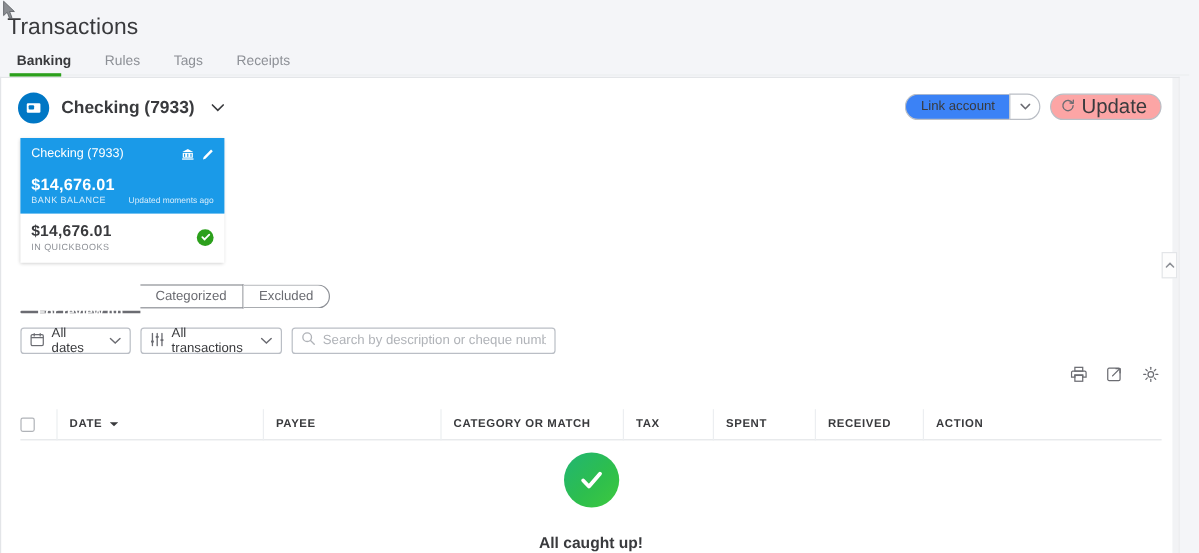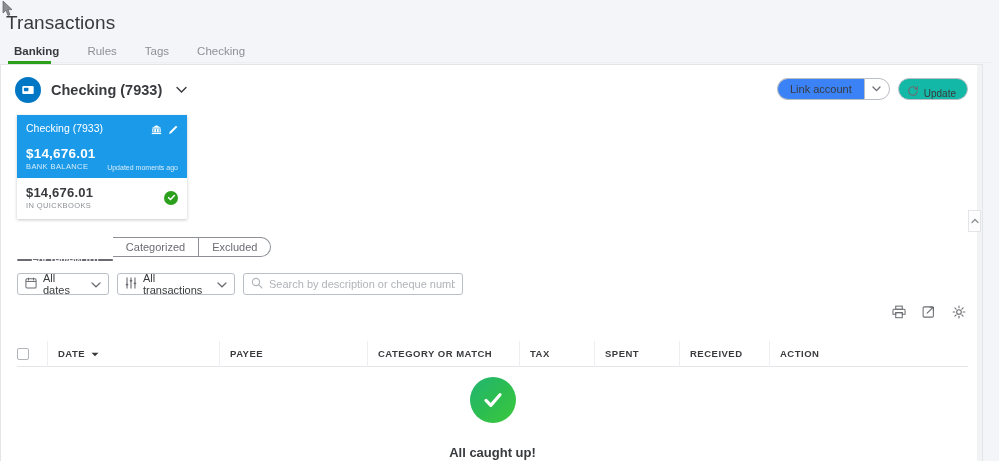--- a/index.html
+++ b/index.html
@@ -62,22 +62,22 @@
     border: 1px solid #babec5; border-right: none;
     border-radius: 11px 0 0 11px; background: #3b82f6;
     font-size: 11px; color: #393a3d; padding: 0 12px;
     display: flex; align-items: center; cursor: pointer;
   }
   .btn-caret {
     border: 1px solid #babec5; border-radius: 0 11px 11px 0; background: #fff;
     width: 26px; display: flex; align-items: center; justify-content: center; cursor: pointer;
   }
   .btn-update {
-    height: 22px; border: 1px solid #babec5; border-radius: 11px; background: #14b8a6;
-    font-size: 10px; color: #393a3d; padding: 0 11px 0 8px;
+    height: 22px; border: 1px solid #babec5; border-radius: 11px; background: #fca5a5;
+    font-size: 17px; color: #393a3d; padding: 0 11px 0 8px;
     display: flex; align-items: flex-end; gap: 5px; cursor: pointer;
   }
 
   
   .card {
     position: absolute; left: 16px; top: 50px; width: 170px;
     background: #fff; box-shadow: 0 1px 3px rgba(0,0,0,.22);
   }
   .card-top { background: #1a9ae8; padding: 7px 9px 7px 9px; position: relative; }
   .card-top-title { font-size: 10.5px; color: #ffffff; }
@@ -104,21 +104,21 @@
 
   
   .segbar { position: absolute; left: 16px; top: 172px; display: flex; height: 20px; }
   .seg {
     border: 1px solid #8d9096; font-size: 11px; display: flex; align-items: center;
     padding: 0 13px; color: #6b6c72; background: #fff; cursor: pointer; white-space: nowrap;
   }
   .seg:first-child { border-radius: 10px 0 0 10px; }
   .seg:last-child { border-radius: 0 10px 10px 0; }
   .seg + .seg { border-left: none; }
-  .seg.active { background: #4c1d95; color: #fff; border-color: #6b6c72; font-weight: normal; margin-top: 22px; }
+  .seg.active { background: #4c1d95; color: #fff; border-color: #6b6c72; font-weight: bold; margin-top: 22px; }
 
   
   .rightlinks { position: absolute; right: 16px; top: 174px; display: flex; align-items: center; gap: 16px; }
   .rlink { font-size: 11px; color: #0077c5; cursor: pointer; display: flex; align-items: center; gap: 5px; }
 
   
   .filterrow { position: absolute; left: 16px; top: 208px; display: flex; align-items: center; gap: 8px; }
   .fbox {
     height: 22px; border: 1px solid #babec5; border-radius: 3px; background: #fff;
     display: flex; align-items: center; padding: 0 7px; gap: 6px;
@@ -173,21 +173,21 @@
   <svg class="cursor" viewBox="0 0 12 18">
     <path d="M1 1 L1 13 L4 10.2 L6 15.5 L8 14.7 L6 9.6 L10 9.6 Z" fill="#8a8d92" stroke="#5b5e63" stroke-width=".7"></path>
   </svg>
 
   <div class="page-title">Transactions</div>
 
   <div class="tabbar">
     <div class="tab active">Banking</div>
     <div class="tab">Rules</div>
     <div class="tab">Tags</div>
-    <div class="tab">Checking</div>
+    <div class="tab">Receipts</div>
   </div>
   <div class="tabs-divider"></div>
   <div class="tab-underline"></div>
 
   <div class="panel">
 
     <div class="scroll-track"></div>
 
     <div class="acct-header">
       <span class="acct-circle">

